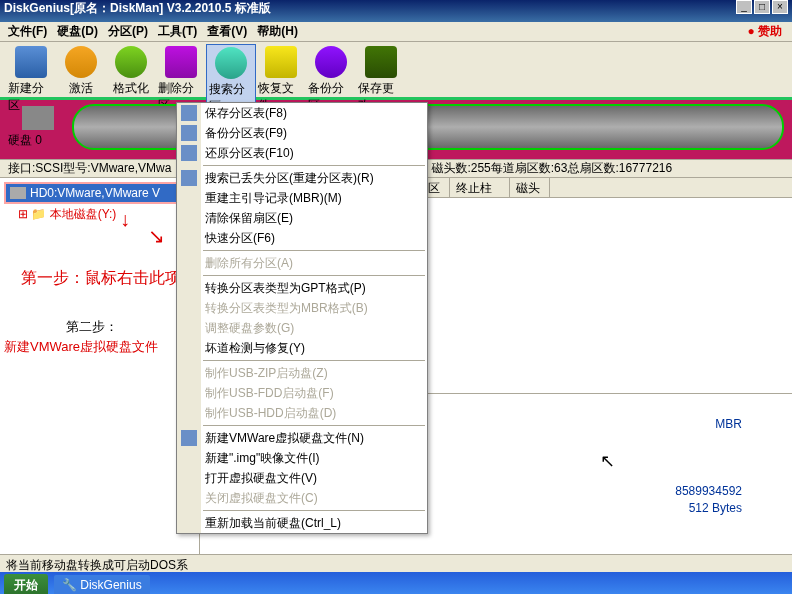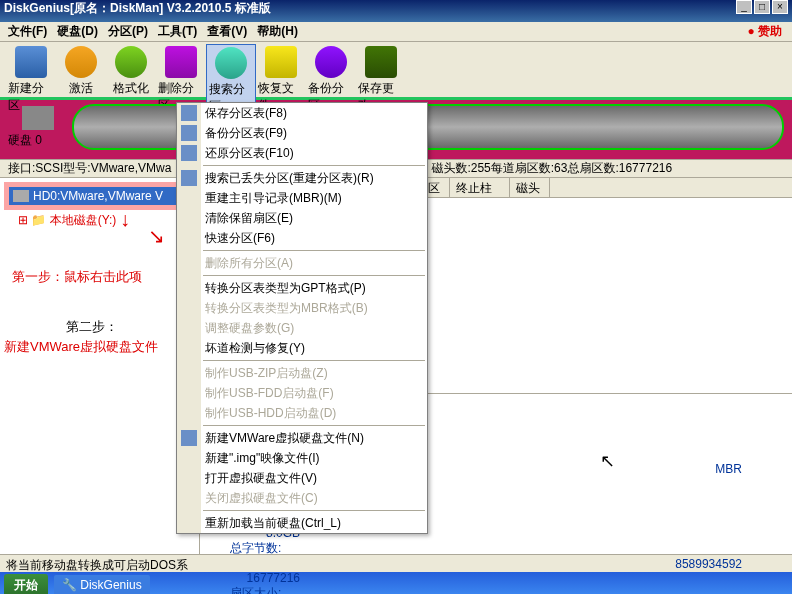--- a/index.html
+++ b/index.html
@@ -21,33 +21,33 @@
 .toolbtn:nth-child(5) .toolicon { background: linear-gradient(#50e3c2,#2aa38a); border-radius: 50%; }
 .toolbtn:nth-child(6) .toolicon { background: linear-gradient(#f8e71c,#c4b500); }
 .toolbtn:nth-child(7) .toolicon { background: linear-gradient(#9013fe,#6200c4); border-radius: 50%; }
 .toolbtn:nth-child(8) .toolicon { background: linear-gradient(#417505,#2a4d03); }
 .diskbar { height: 60px; background: #be185d; display: flex; padding: 4px 8px; border-bottom: 1px solid #aca899; }
 .diskleft { width: 60px; }
 .diskgraph { flex: 1; margin-left: 4px; height: 46px; background: linear-gradient(#6a6a6a,#aeaeae,#6a6a6a); border: 2px solid #00d000; border-radius: 22px; position: relative; }
 .infobar { height: 18px; background: #ece9d8; display: flex; align-items: center; padding: 0 8px; border-bottom: 1px solid #aca899; gap: 0; }
 .mainarea { display: flex; height: 376px; }
 .sidebar { width: 200px; background: #fff; border-right: 1px solid #aca899; padding: 4px; position: relative; }
-.hditem { border: 5px solid #fca5a5; background: #316ac5; color: #fff; padding: 2px 4px; display: flex; align-items: center; gap: 4px; }
+.hditem { border: 2px solid #fca5a5; background: #316ac5; color: #fff; padding: 2px 4px; display: flex; align-items: center; gap: 4px; }
 .subitem { color: #d00; padding-left: 14px; margin-top: 2px; }
-.ann1 { position: absolute; top: 90px; left: 12px; color: #d00; font-size: 13px; }
+.ann1 { position: absolute; top: 90px; left: 21px; color: #d00; font-size: 16px; }
 .ann2 { position: absolute; top: 140px; left: 66px; color: #000000; font-size: 13px; }
 .ann3 { position: absolute; top: 160px; left: 4px; color: #d00; font-size: 13px; }
 .arrow1 { position: absolute; top: 30px; left: 120px; color: #d00; font-size: 20px; }
 .arrow2 { position: absolute; top: 46px; left: 148px; color: #d00; font-size: 20px; }
 .rightpane { flex: 1; display: flex; flex-direction: column; background: #fff; }
 .tableheader { height: 20px; background: #ece9d8; display: flex; border-bottom: 1px solid #aca899; }
 .tableheader span { border-right: 1px solid #aca899; padding: 2px 6px; }
 .tablebody { flex: 1; background: #fff; border-bottom: 1px solid #aca899; }
 .detailpane { height: 160px; background: #fff; padding: 6px 10px; font-family: "Courier New", monospace; font-size: 12px; color: #003399; }
-.detailrow { display: flex; flex-direction: column; }
+.detailrow { display: flex; }
 .detaillabel { width: 110px; text-align: right; }
 .detailval { width: 90px; text-align: right; }
 .detaillabel2 { width: 100px; padding-left: 20px; }
 .detailval2 { flex: 1; text-align: right; padding-right: 40px; }
 .statusbar { height: 18px; background: #ece9d8; border-top: 1px solid #aca899; padding: 2px 6px; }
 .taskbar { height: 26px; background: linear-gradient(#245edb,#3f8cf3); display: flex; align-items: center; padding: 0 4px; }
 .startbtn { background: linear-gradient(#3c8f3c,#2a6f2a); color: #fff; padding: 3px 10px; border-radius: 3px; font-weight: bold; }
 .taskitem { background: #3a7ce0; color: #fff; padding: 3px 8px; margin-left: 6px; border-radius: 2px; }
 .contextmenu { position: absolute; top: 102px; left: 176px; width: 252px; background: #fff; border: 1px solid #808080; box-shadow: 2px 2px 4px rgba(0,0,0,.3); z-index: 100; }
 .contextmenu .mleft { position: absolute; left: 0; top: 0; bottom: 0; width: 24px; background: #ece9d8; }

